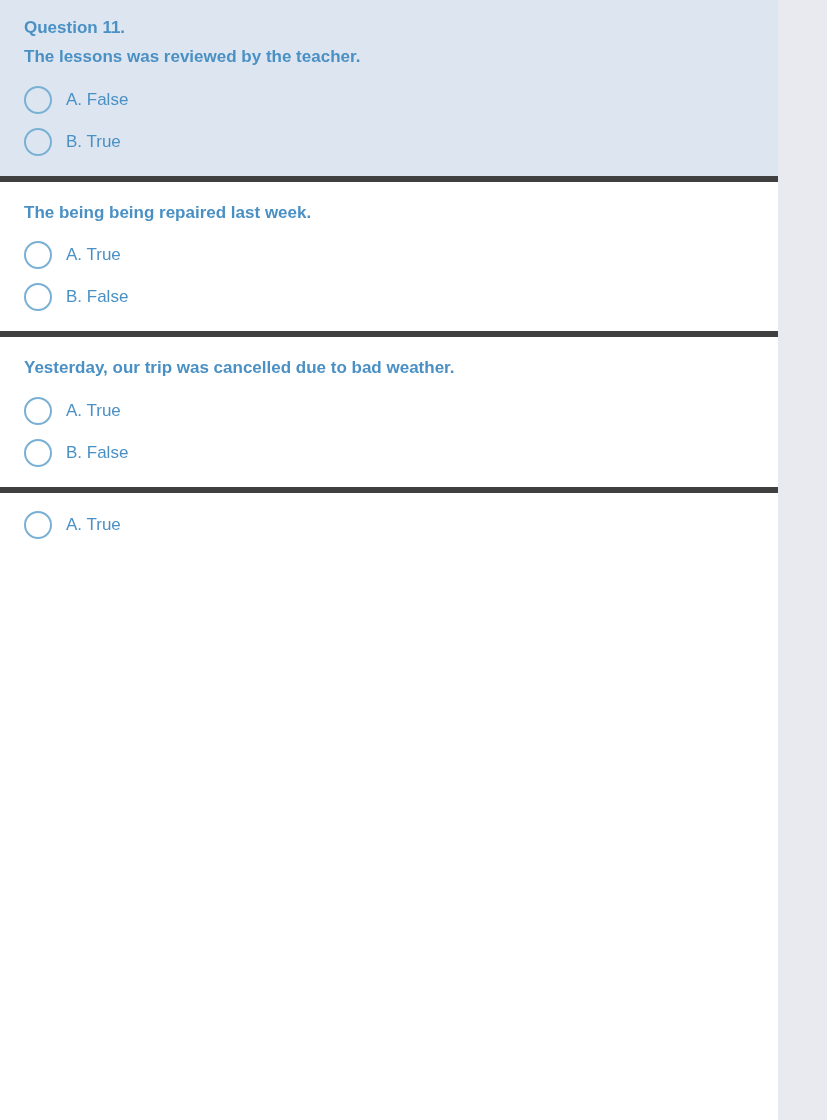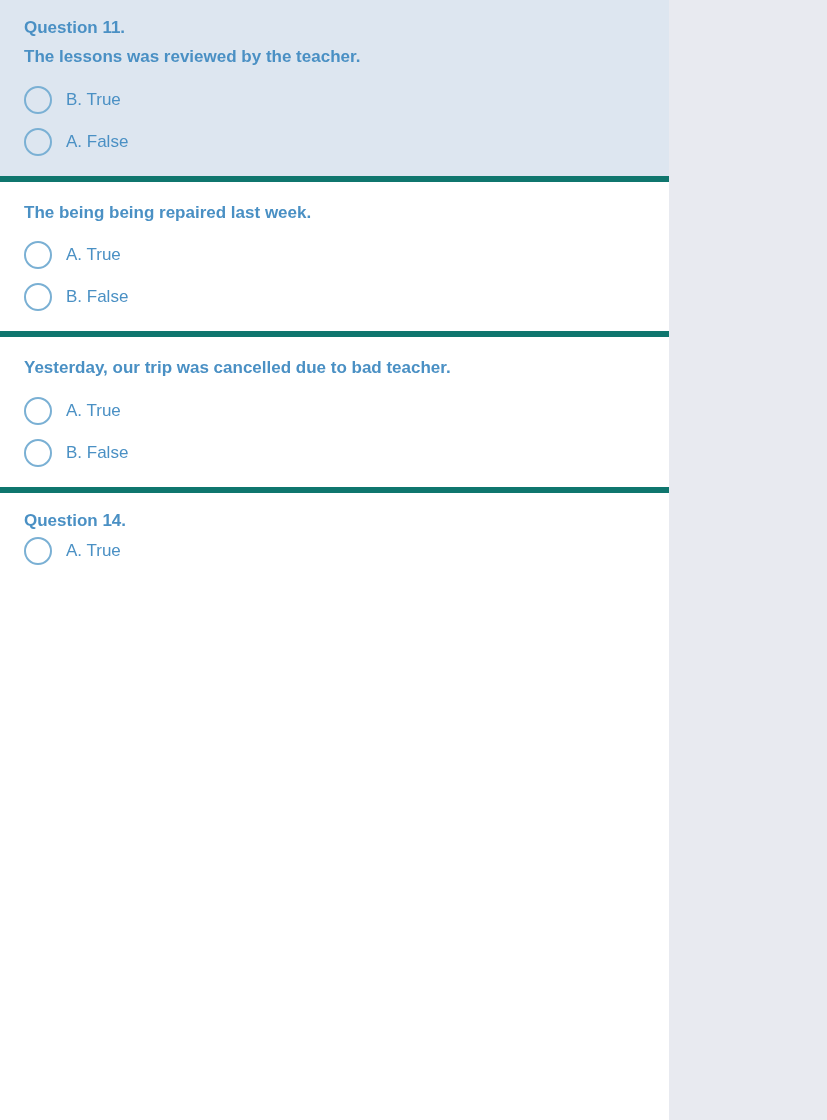--- a/index.html
+++ b/index.html
@@ -9,23 +9,23 @@
     }
 
     body {
       width: 827px;
       min-height: 1120px;
       font-family: Arial, sans-serif;
       background: #e8eaf0;
     }
 
     .page {
-      width: 669px;
+      width: 778px;
       min-height: 1120px;
-      background: #0f766e;
+      background: #404040;
       display: flex;
       flex-direction: column;
     }
 
     .question-block {
       background: #ffffff;
       margin-bottom: 6px;
       padding: 18px 24px 20px 24px;
     }
 
@@ -85,49 +85,48 @@
   </style>
 </head>
 <body>
 
 <div class="page">
 <div class="question-block shaded">
       <div class="question-label">Question 11.</div>
       <div class="question-text">The lessons was reviewed by the teacher.</div>
       <div class="option">
         <div class="radio-circle"></div>
-        <span class="option-label">B. True</span>
+        <span class="option-label">A. False</span>
       </div>
       <div class="option">
         <div class="radio-circle"></div>
-        <span class="option-label">A. False</span>
+        <span class="option-label">B. True</span>
       </div>
     </div>
     <div class="question-block">
       <div class="question-text">The being being repaired last week.</div>
       <div class="option">
         <div class="radio-circle"></div>
         <span class="option-label">A. True</span>
       </div>
       <div class="option">
         <div class="radio-circle"></div>
         <span class="option-label">B. False</span>
       </div>
     </div>
     <div class="question-block">
-      <div class="question-text">Yesterday, our trip was cancelled due to bad teacher.</div>
+      <div class="question-text">Yesterday, our trip was cancelled due to bad weather.</div>
       <div class="option">
         <div class="radio-circle"></div>
         <span class="option-label">A. True</span>
       </div>
       <div class="option">
         <div class="radio-circle"></div>
         <span class="option-label">B. False</span>
       </div>
     </div>
     <div class="last-block">
-      <div class="question-label">Question 14.</div>
       <div class="option">
         <div class="radio-circle"></div>
         <span class="option-label">A. True</span>
       </div>
     </div>
   </div>
 
 </body></html>

